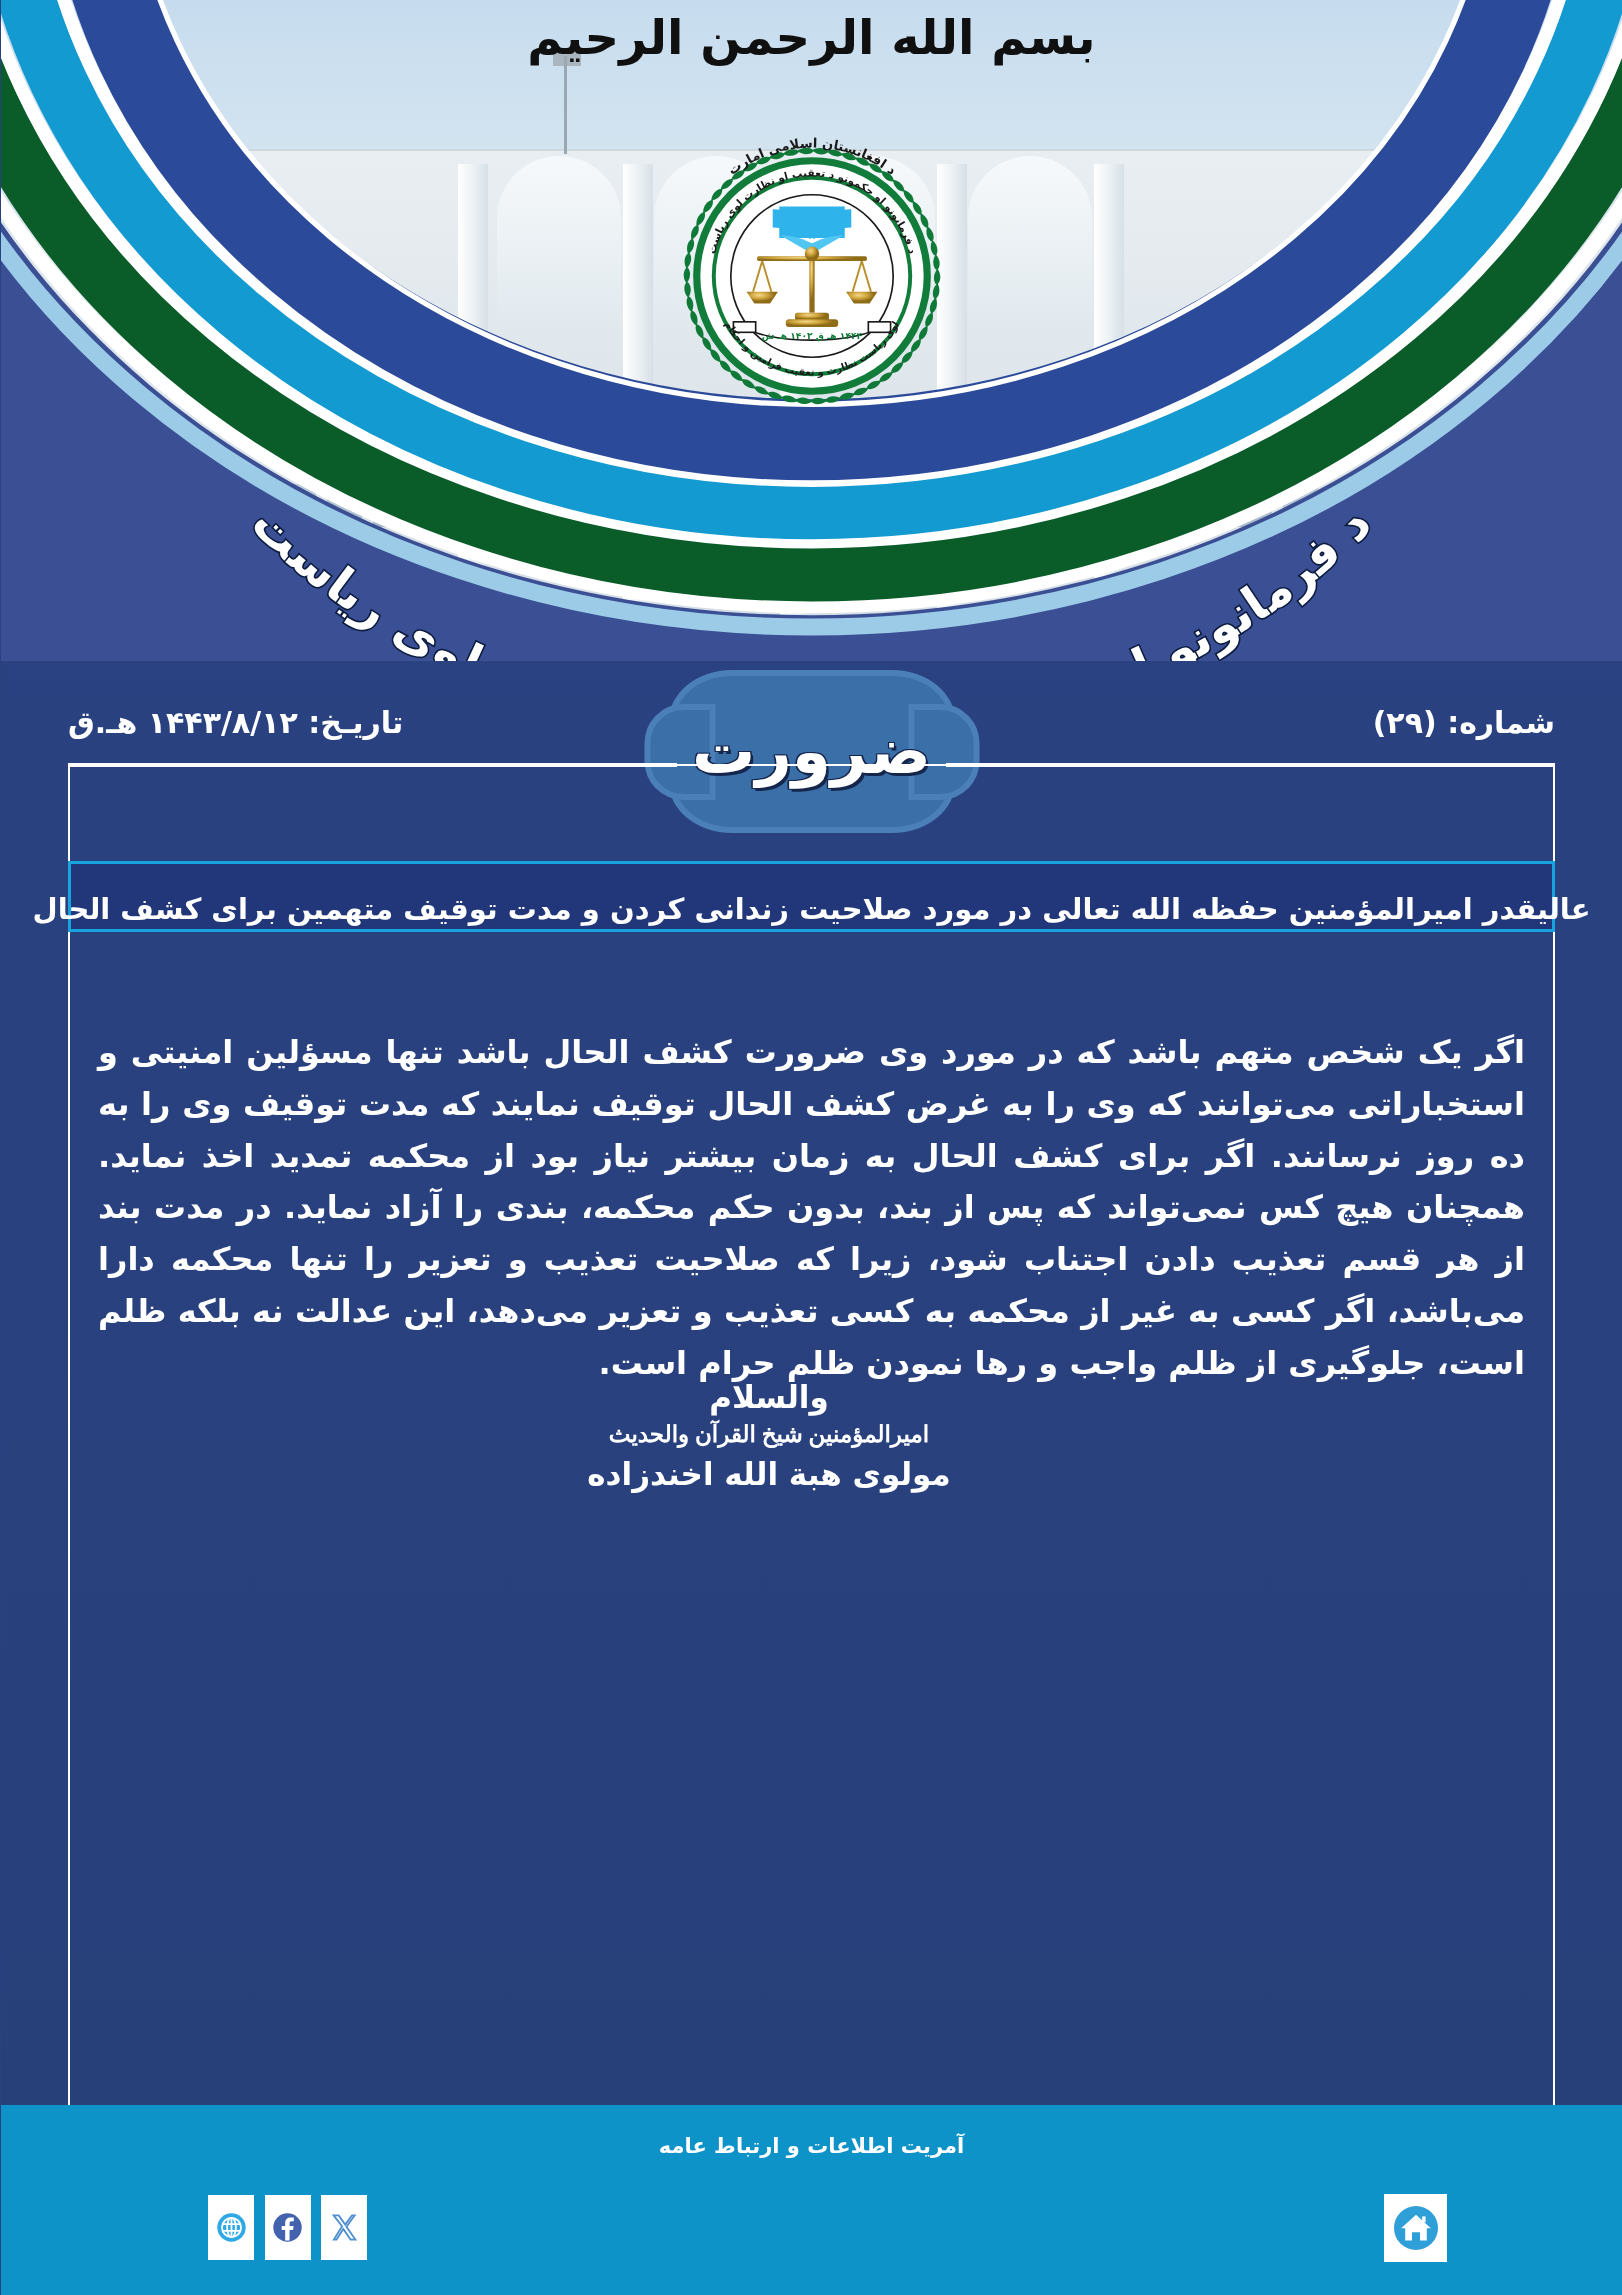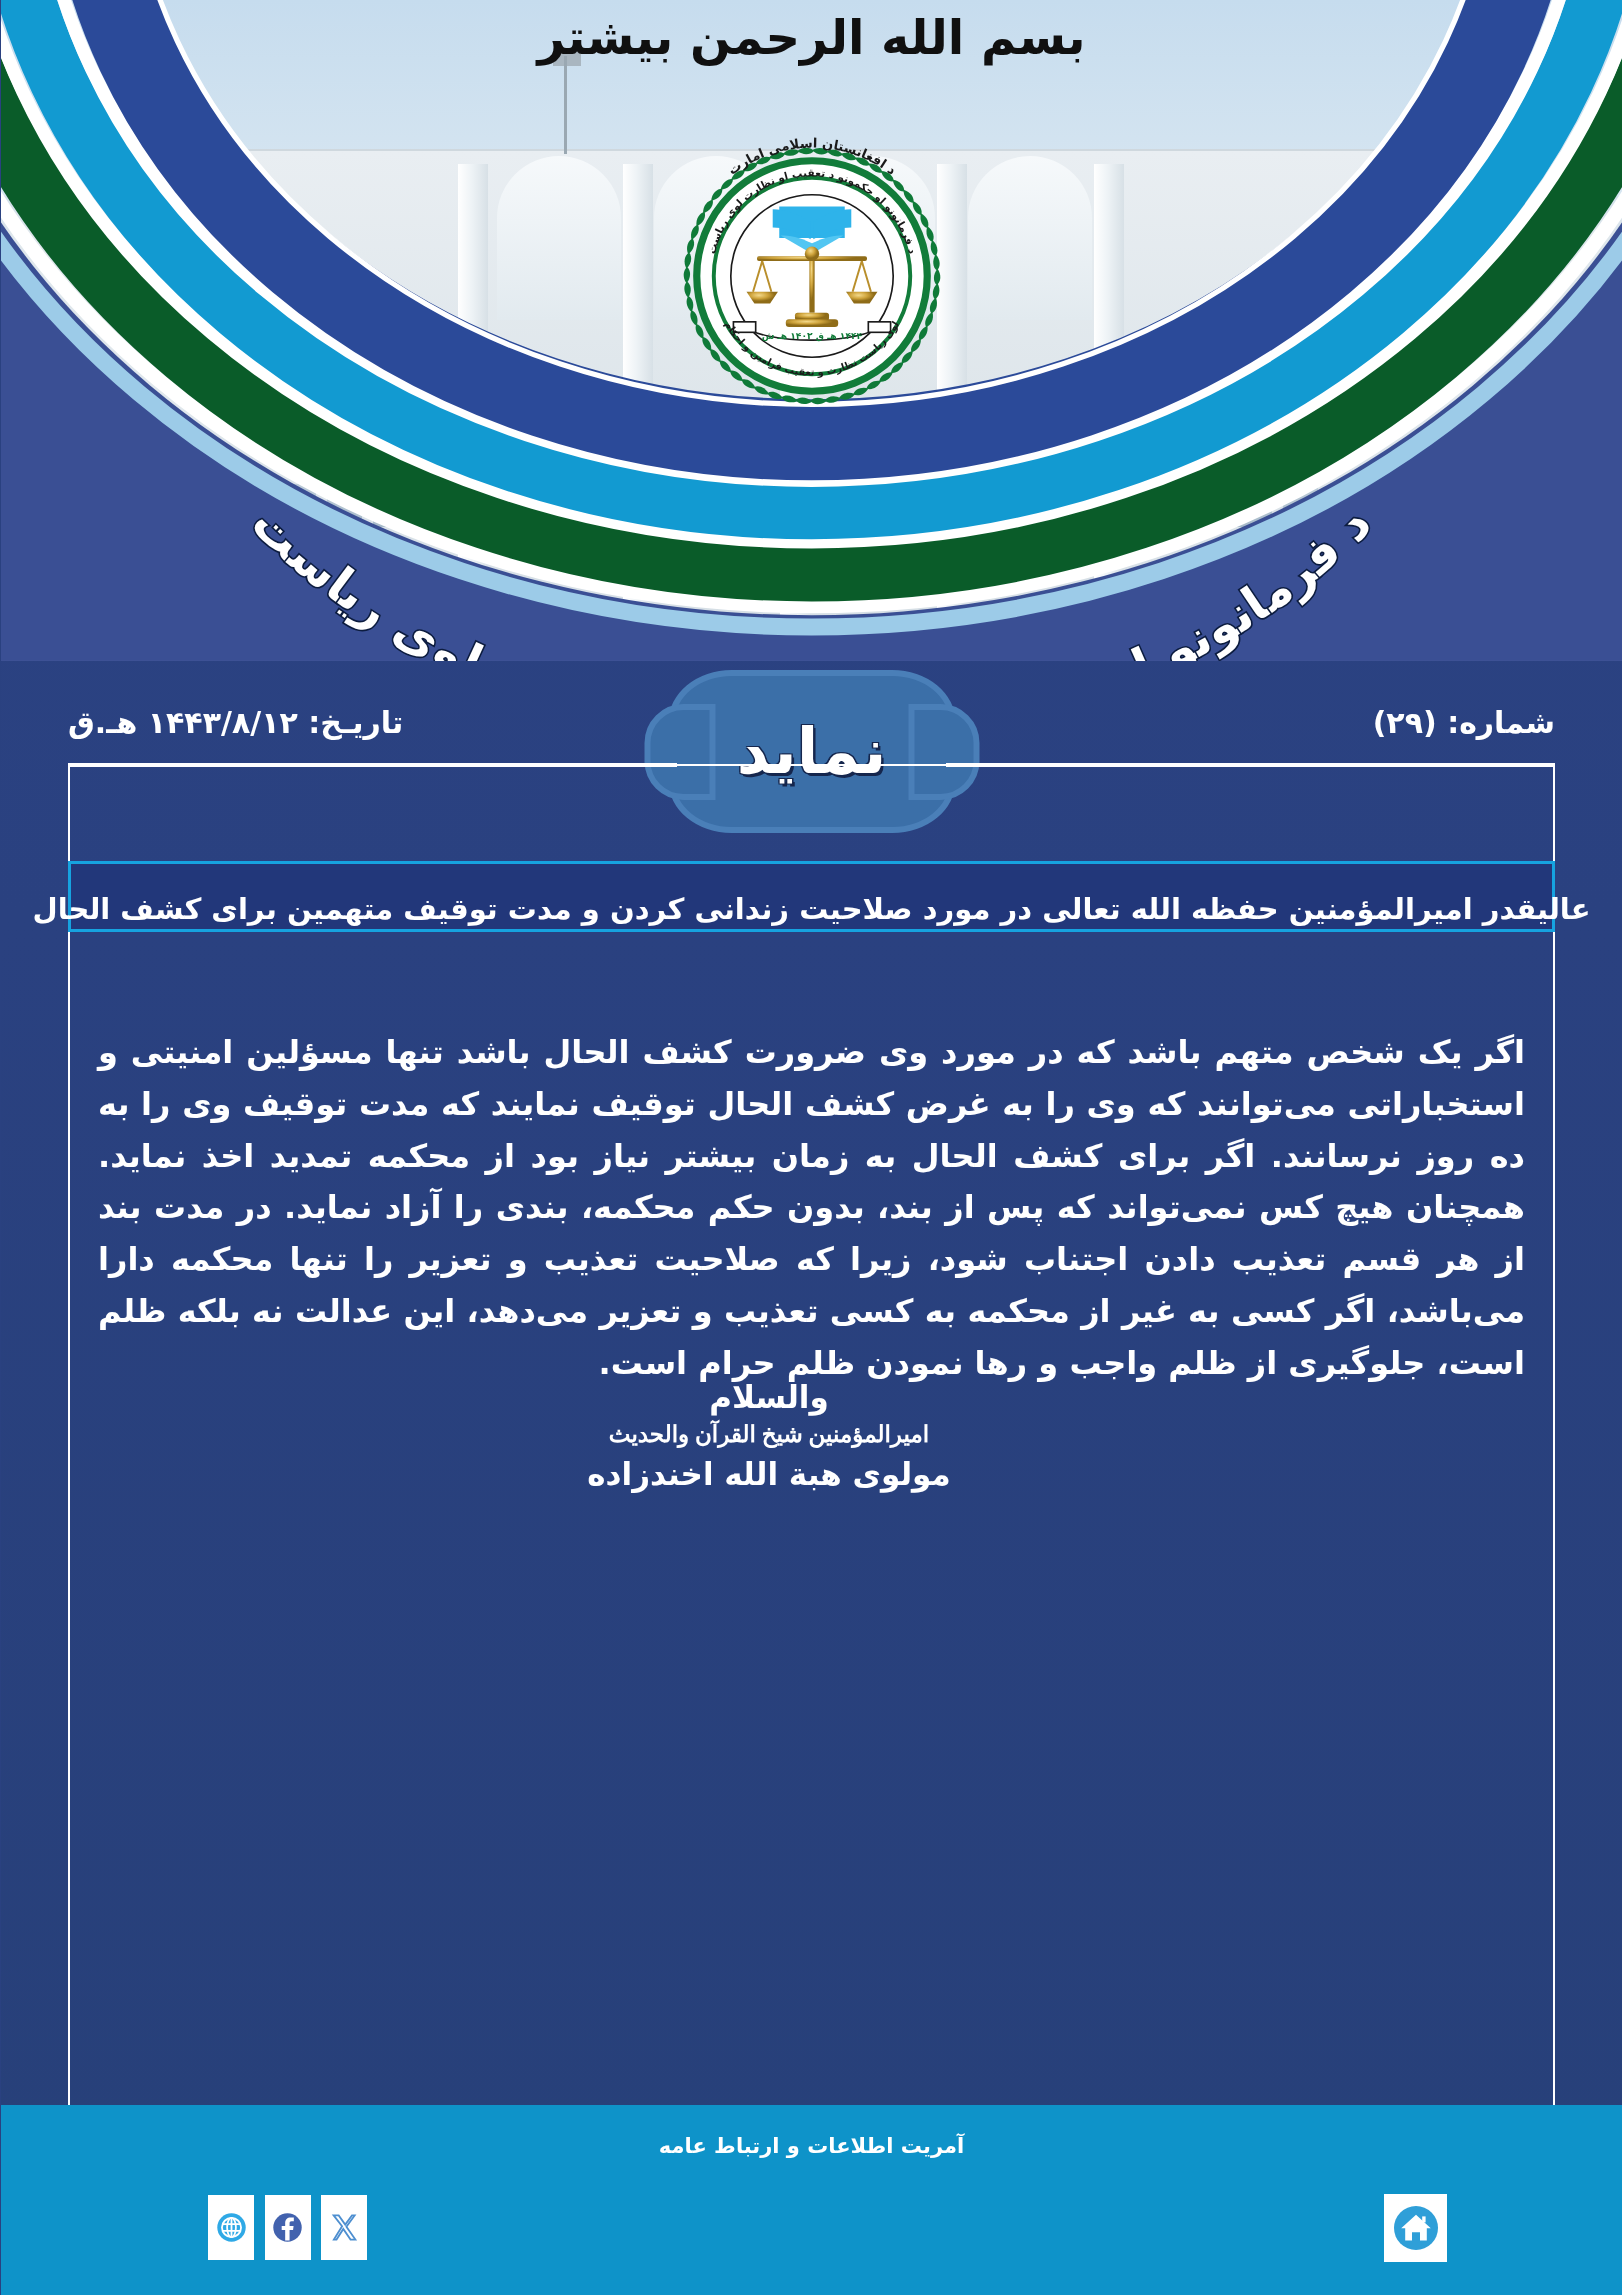--- a/index.html
+++ b/index.html
@@ -273,21 +273,21 @@
       <svg class="arc-title-text" viewBox="0 0 2480 1010">
         <defs>
           <path id="titlepath" d="M 225,590 A 1108 932 0 0 0 2255,590" fill="none"></path>
         </defs>
         <text font-size="74" font-weight="bold" fill="#ffffff" font-family="DejaVu Sans, Liberation Sans, sans-serif" stroke="#0c1c3f" stroke-width="5" paint-order="stroke" style="direction:rtl;">
           <textPath href="#titlepath" startOffset="50%" text-anchor="middle">د فرمانونو او حکمونو د تعقیب او نظارت لوی ریاست</textPath>
         </text>
       </svg>
     </div>
 
-    <div class="bismillah">بسم الله الرحمن بیشتر</div>
+    <div class="bismillah">بسم الله الرحمن الرحيم</div>
 
     <div class="emblem">
       <svg viewBox="0 0 452 452" width="296" height="296">
         <defs>
           <path id="emb-outer" d="M 226,226 m -196,0 a 196 196 0 1 1 392,0" fill="none"></path>
           <path id="emb-inner" d="M 226,226 m -152,0 a 152 152 0 1 1 304,0" fill="none"></path>
           <path id="emb-bot" d="M 226,226 m -152,0 a 152 152 0 1 0 304,0" fill="none"></path>
           <radialGradient id="gold" cx="40%" cy="30%">
             <stop offset="0%" stop-color="#f3d98a"></stop>
             <stop offset="55%" stop-color="#cfa43c"></stop>
@@ -401,21 +401,21 @@
         <text font-size="15" font-weight="bold" fill="#1a1a1a" font-family="DejaVu Sans, Liberation Sans, sans-serif">
           <textPath href="#emb-bot" startOffset="50%" text-anchor="middle">لوی ریاست نظارت و تعقیب فرامین و احکام</textPath>
         </text>
         <text x="226" y="322" font-size="14" font-weight="bold" fill="#127c3a" text-anchor="middle" font-family="DejaVu Sans, Liberation Sans, sans-serif">۱۴۴۴ هـ ق  ۱۴۰۲ هـ ش</text>
       </svg>
     </div>
   </div>
 
   <div class="badge-zone">
     <div class="badge">
-      <span class="badge-label">نماید</span>
+      <span class="badge-label">ضرورت</span>
     </div>
   </div>
 
   <div class="meta-no">شماره:  (۲۹)</div>
   <div class="meta-date">تاریـخ:  ۱۴۴۳/۸/۱۲ هـ.ق</div>
 
   <div class="frame-line-l"></div>
   <div class="frame-line-r"></div>
 
   <div class="doc-frame"></div>

